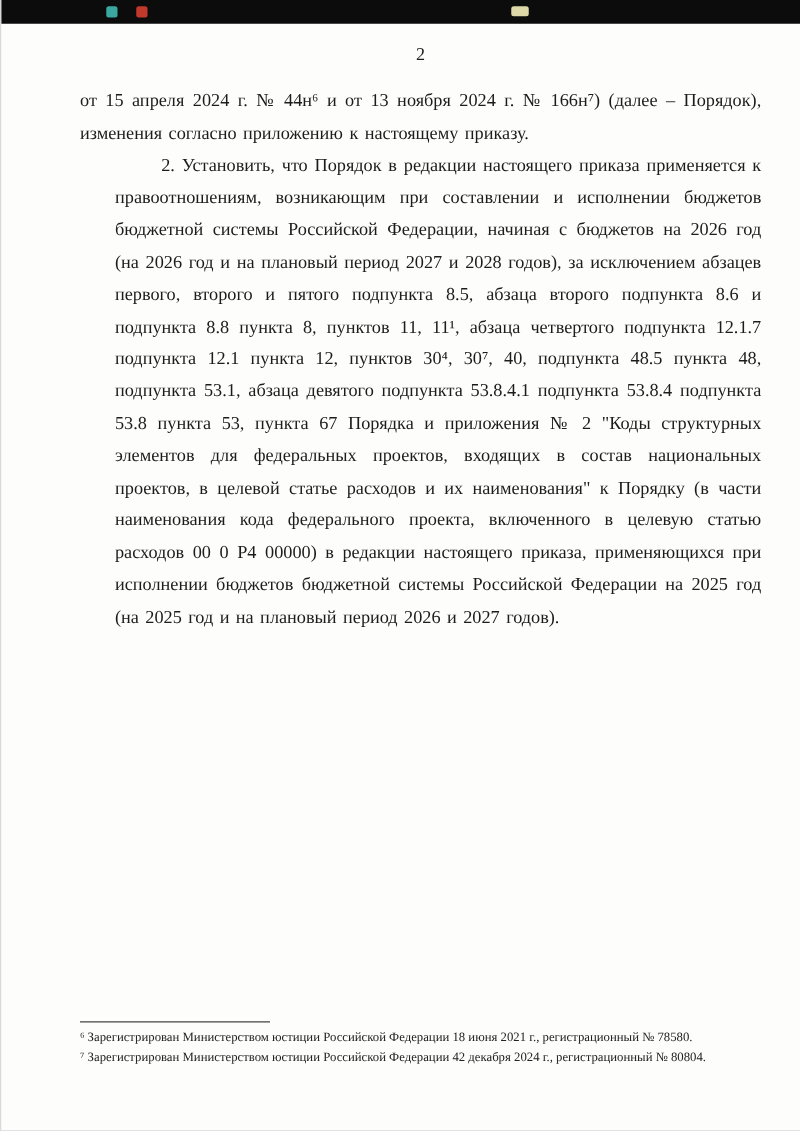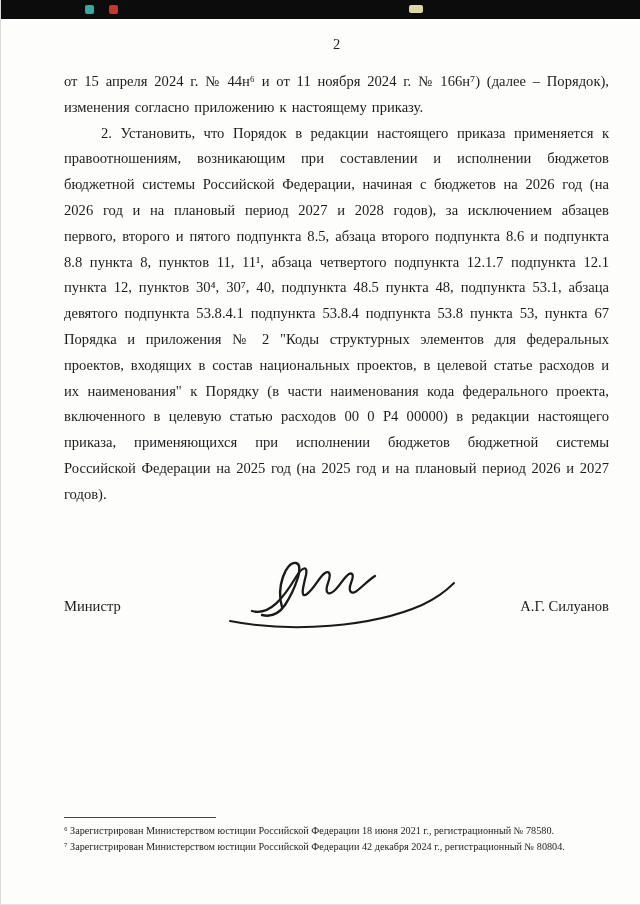--- a/index.html
+++ b/index.html
@@ -33,21 +33,21 @@
     text-align: center; font-size: 14.5px;
   }
 
   .body-text {
     position: absolute; top: 69px; left: 63px; width: 545px;
     font-size: 14.6px; line-height: 25.8px;
     text-align: justify;
     word-spacing: 1.5px;
   }
   .para { text-align: justify; }
-  .para.indent { text-indent: 37px; }
+  .para.indent { text-indent: 37px; margin-left: 28px; }
 
   .signature-row {
     position: absolute; top: 545px; left: 63px; width: 545px; height: 80px;
     font-size: 14.6px;
   }
   .sig-title { position: absolute; left: 0; bottom: 10px; }
   .sig-name  { position: absolute; right: 0; bottom: 10px; }
   .sig-wrap  { position: absolute; left: 158px; bottom: -8px; width: 240px; height: 80px; }
   .sig-wrap svg { display: block; }
 
@@ -69,38 +69,24 @@
 
   <div class="scan-bar">
     <span class="speck s1"></span>
     <span class="speck s2"></span>
     <span class="speck s3"></span>
   </div>
 
   <div class="page-number">2</div>
 
   <div class="body-text">
-    <p class="para">от 15 апреля 2024 г. № 44н⁶ и от 11 ноября 2024 г. № 166н⁷) (далее – Порядок), изменения согласно приложению к настоящему приказу.</p>
+    <p class="para">от 15 апреля 2024 г. № 44н⁶ и от 13 ноября 2024 г. № 166н⁷) (далее – Порядок), изменения согласно приложению к настоящему приказу.</p>
     <p class="para indent">2. Установить, что Порядок в редакции настоящего приказа применяется к правоотношениям, возникающим при составлении и исполнении бюджетов бюджетной системы Российской Федерации, начиная с бюджетов на 2026 год (на 2026 год и на плановый период 2027 и 2028 годов), за исключением абзацев первого, второго и пятого подпункта 8.5, абзаца второго подпункта 8.6 и подпункта 8.8 пункта 8, пунктов 11, 11¹, абзаца четвертого подпункта 12.1.7 подпункта 12.1 пункта 12, пунктов 30⁴, 30⁷, 40, подпункта 48.5 пункта 48, подпункта 53.1, абзаца девятого подпункта 53.8.4.1 подпункта 53.8.4 подпункта 53.8 пункта 53, пункта 67 Порядка и приложения № 2 "Коды структурных элементов для федеральных проектов, входящих в состав национальных проектов, в целевой статье расходов и их наименования" к Порядку (в части наименования кода федерального проекта, включенного в целевую статью расходов 00 0 Р4 00000) в редакции настоящего приказа, применяющихся при исполнении бюджетов бюджетной системы Российской Федерации на 2025 год (на 2025 год и на плановый период 2026 и 2027 годов).</p>
   </div>
 
-  <div class="signature-row">
-    <span class="sig-title">Министр</span>
-    <span class="sig-wrap">
-      <svg width="240" height="80" viewBox="0 0 240 80">
-        <path d="M 60 54 C 54 34 64 8 74 10 C 83 12 72 38 63 52 C 56 62 48 64 40 62" fill="none" stroke="#1a1a1a" stroke-width="2.4" stroke-linecap="round"></path>
-        <path d="M 30 58 C 48 63 62 44 74 24 C 80 14 86 12 84 22 C 81 34 78 46 85 41
-                 C 93 35 97 24 103 20 C 108 17 109 22 106 30 C 103 38 105 44 112 38
-                 C 118 33 122 24 127 21 C 131 19 132 23 129 30 C 126 38 129 43 136 37
-                 C 142 32 148 26 153 23" fill="none" stroke="#1a1a1a" stroke-width="2.3" stroke-linecap="round"></path>
-        <path d="M 8 68 C 70 80 150 74 200 52 C 213 46 224 38 232 30" fill="none" stroke="#1a1a1a" stroke-width="2" stroke-linecap="round"></path>
-      </svg>
-    </span>
-    <span class="sig-name">А.Г. Силуанов</span>
-  </div>
 
   <div class="footnotes">
     <div class="footnote-rule"></div>
     <div class="fn">⁶ Зарегистрирован Министерством юстиции Российской Федерации 18 июня 2021 г., регистрационный № 78580.</div>
     <div class="fn">⁷ Зарегистрирован Министерством юстиции Российской Федерации 42 декабря 2024 г., регистрационный № 80804.</div>
   </div>
 
 </div>
 
 </body></html>

